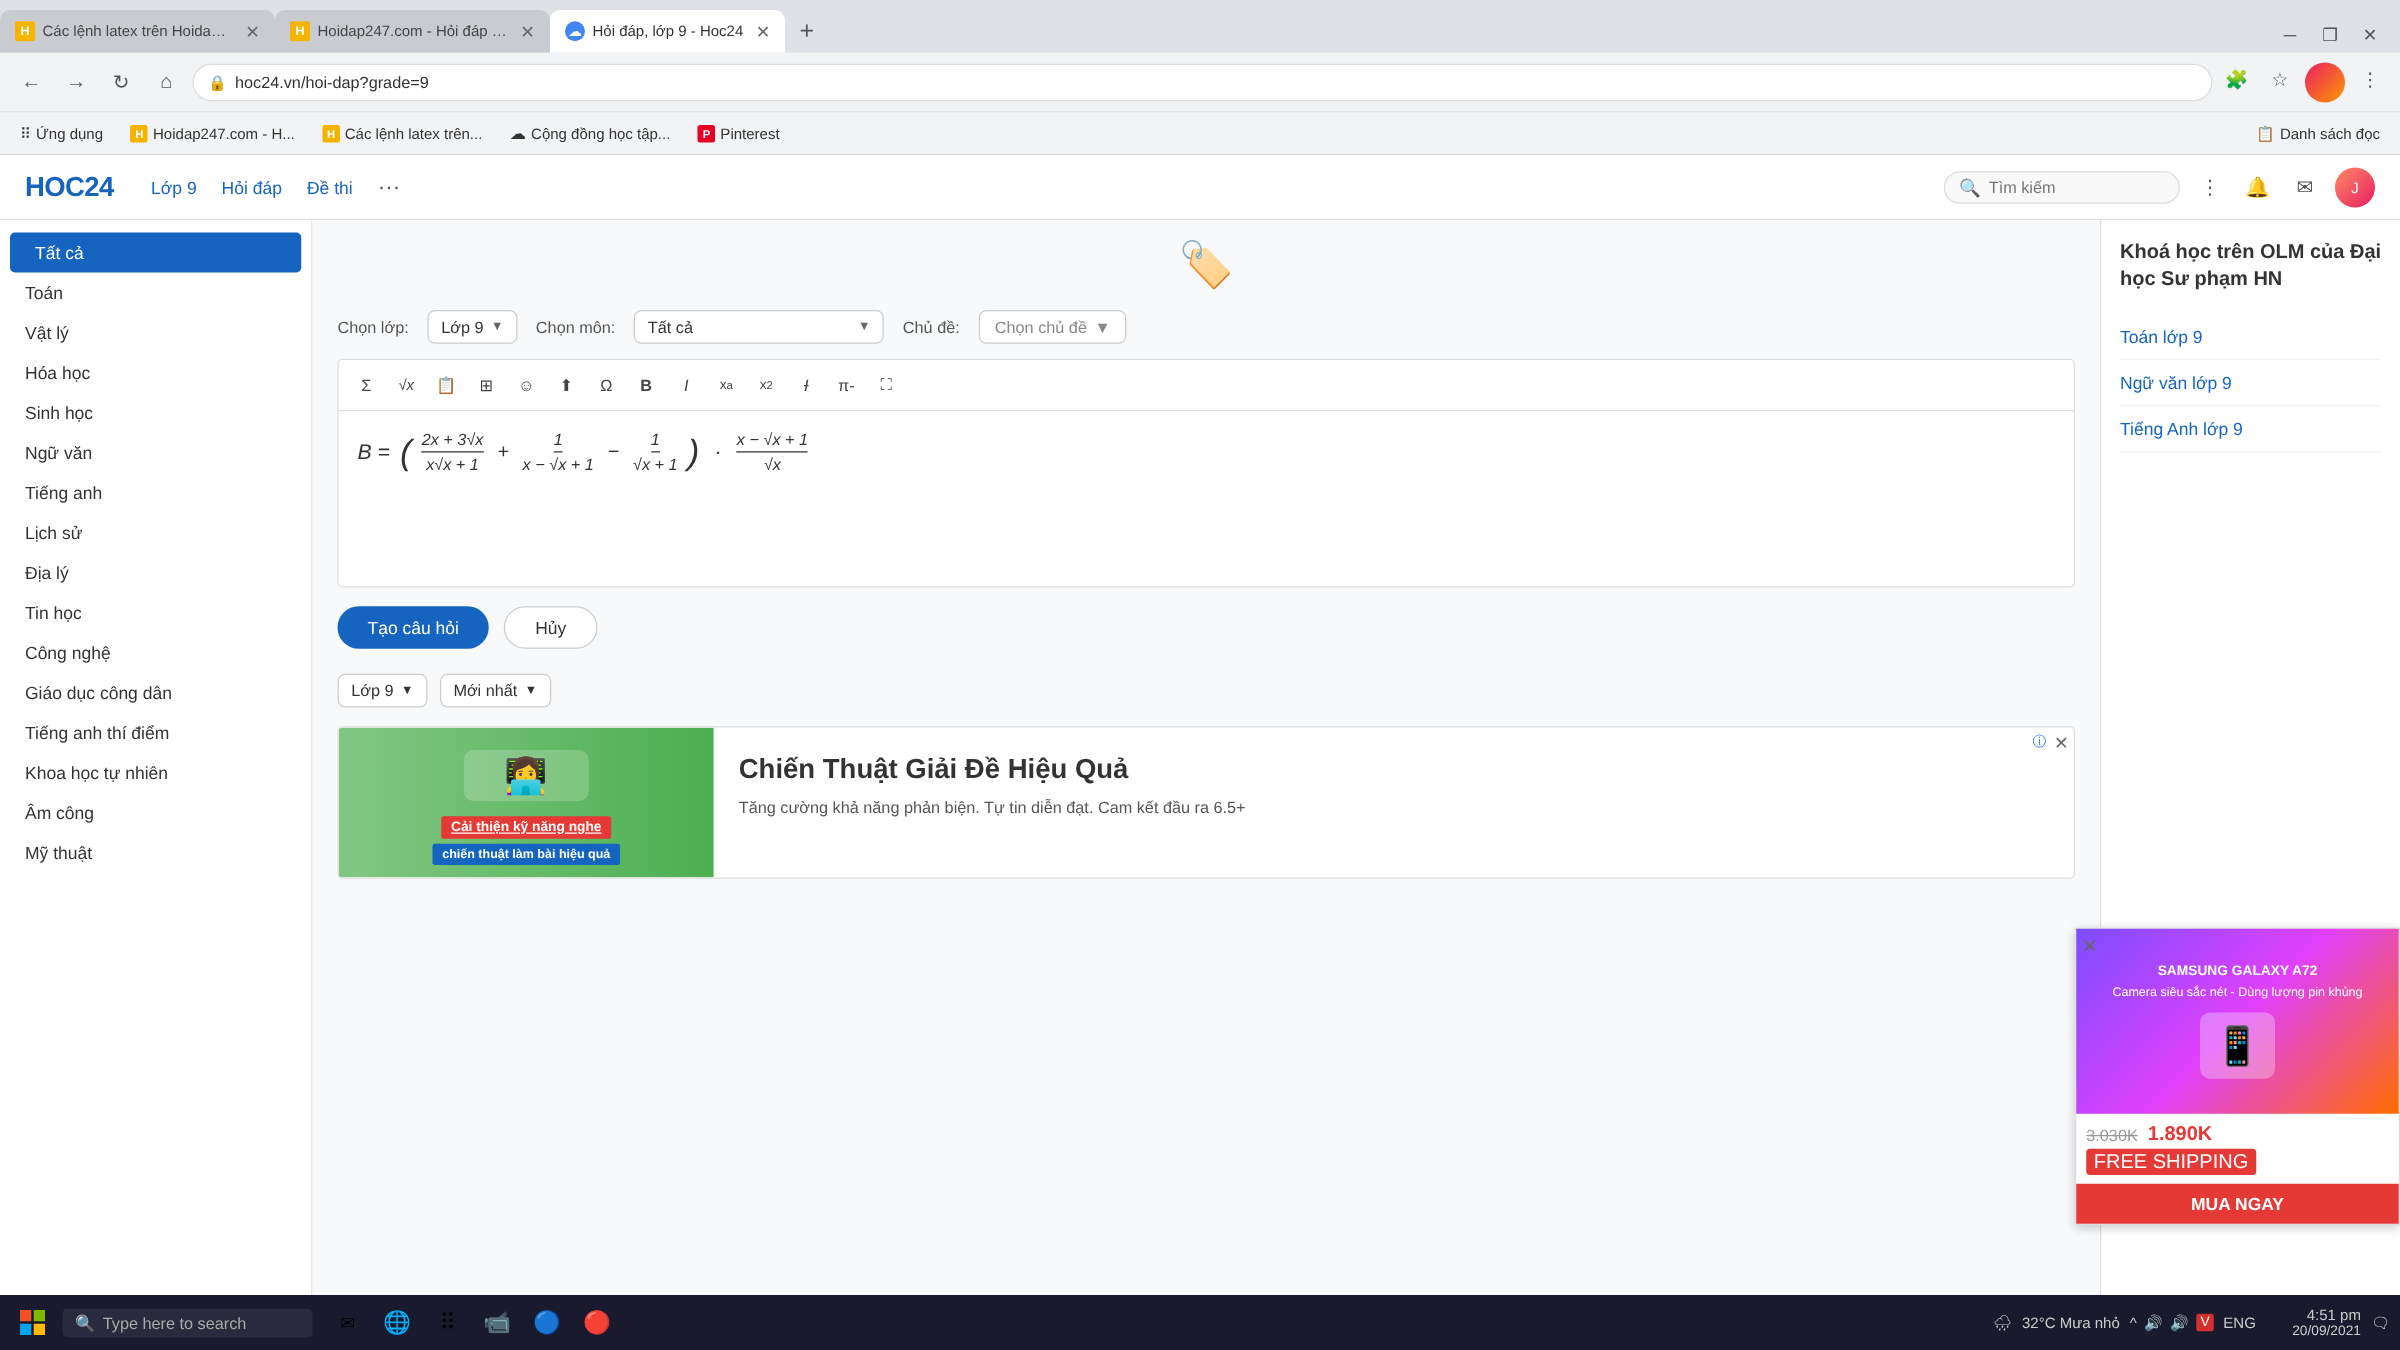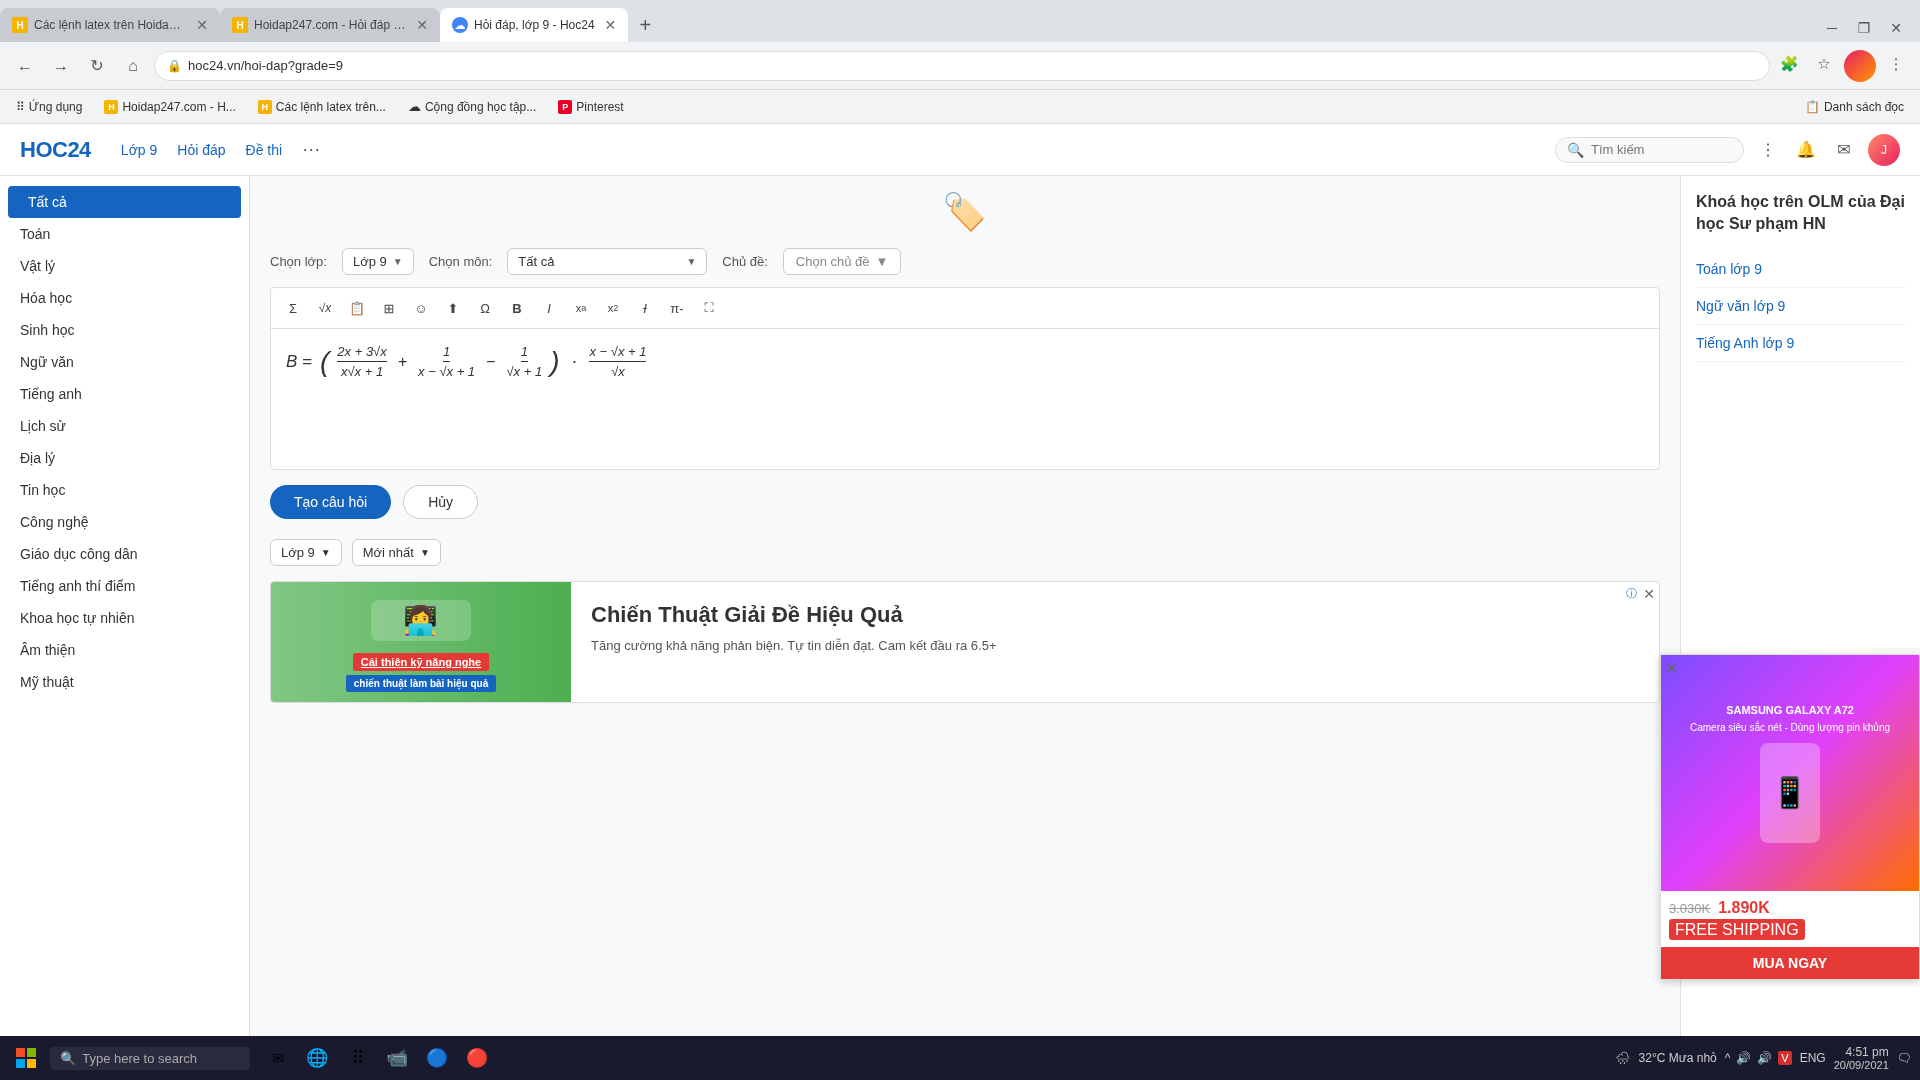--- a/index.html
+++ b/index.html
@@ -92,34 +92,34 @@
 
     
     .right-sidebar { width: 240px; padding: 15px; border-left: 1px solid #e0e0e0; flex-shrink: 0; background: #fff; overflow-y: auto; }
     .right-sidebar-title { font-size: 16px; font-weight: bold; color: #333; margin-bottom: 15px; line-height: 1.4; }
     .right-sidebar-item { padding: 10px 0; border-bottom: 1px solid #f0f0f0; font-size: 14px; color: #1565c0; cursor: pointer; }
 
     
     .side-ad { position: fixed; right: 0; bottom: 100px; width: 260px; background: #fff; border: 1px solid #ddd; box-shadow: 0 2px 8px rgba(0,0,0,0.2); z-index: 100; }
     .side-ad-close { position: absolute; top: 4px; left: 4px; cursor: pointer; font-size: 16px; color: #666; z-index: 2; }
     .side-ad-content { display: flex; flex-direction: column; align-items: center; }
-    .side-ad-img { width: 100%; height: 236px; background: linear-gradient(135deg, #7c4dff 0%, #e040fb 50%, #ff6d00 100%); display: flex; flex-direction: column; align-items: center; justify-content: center; color: white; padding: 28px; }
+    .side-ad-img { width: 100%; height: 148px; background: linear-gradient(135deg, #7c4dff 0%, #e040fb 50%, #ff6d00 100%); display: flex; flex-direction: column; align-items: center; justify-content: center; color: white; padding: 28px; }
     .side-ad-price { padding: 8px; width: 100%; }
     .side-ad-prices { display: flex; align-items: center; gap: 8px; }
     .side-ad-cta { background: #e53935; color: white; width: 100%; border: none; padding: 8px; font-size: 14px; font-weight: bold; cursor: pointer; }
 
     
     .taskbar { position: fixed; bottom: 0; left: 0; width: 100%; height: 44px; background: #1a1a2e; display: flex; align-items: center; padding: 0 8px; gap: 6px; z-index: 200; }
     .taskbar-start { width: 36px; height: 36px; display: flex; align-items: center; justify-content: center; cursor: pointer; }
     .taskbar-search-box { display: flex; align-items: center; background: #2a2a3e; border-radius: 4px; padding: 4px 10px; gap: 6px; color: #aaa; font-size: 13px; width: 200px; cursor: text; }
     .taskbar-icons { display: flex; gap: 4px; margin-left: 4px; }
     .taskbar-icon { width: 36px; height: 36px; display: flex; align-items: center; justify-content: center; cursor: pointer; border-radius: 4px; }
     .taskbar-right { margin-left: auto; display: flex; align-items: center; gap: 8px; color: #ccc; font-size: 12px; }
     .taskbar-sys-icons { display: flex; gap: 6px; align-items: center; }
-    .taskbar-time { text-align: right; }
+    .taskbar-time { text-align: right; margin-left: 21px; }
     .taskbar-date { font-size: 11px; }
 
     
     .math-row { display: flex; align-items: center; gap: 8px; font-style: italic; }
     .fraction { display: inline-flex; flex-direction: column; align-items: center; gap: 0; }
     .fraction .num { border-bottom: 1.5px solid #333; padding-bottom: 2px; font-size: 13px; text-align: center; }
     .fraction .den { padding-top: 2px; font-size: 13px; text-align: center; }
     .math-paren { font-size: 28px; font-weight: 200; line-height: 1; }
     .math-dot { font-size: 18px; margin: 0 4px; }
     .plus { margin: 0 3px; }
@@ -234,21 +234,21 @@
       <div class="sidebar-item">Sinh học</div>
       <div class="sidebar-item">Ngữ văn</div>
       <div class="sidebar-item">Tiếng anh</div>
       <div class="sidebar-item">Lịch sử</div>
       <div class="sidebar-item">Địa lý</div>
       <div class="sidebar-item">Tin học</div>
       <div class="sidebar-item">Công nghệ</div>
       <div class="sidebar-item">Giáo dục công dân</div>
       <div class="sidebar-item">Tiếng anh thí điểm</div>
       <div class="sidebar-item">Khoa học tự nhiên</div>
-      <div class="sidebar-item">Âm thiện</div>
+      <div class="sidebar-item">Âm công</div>
       <div class="sidebar-item">Mỹ thuật</div>
     </div>
 
     <div class="center">
 
       <div class="tag-area">
         <span class="tag-icon">🏷️</span>
       </div>
 
       <div class="filter-row">

